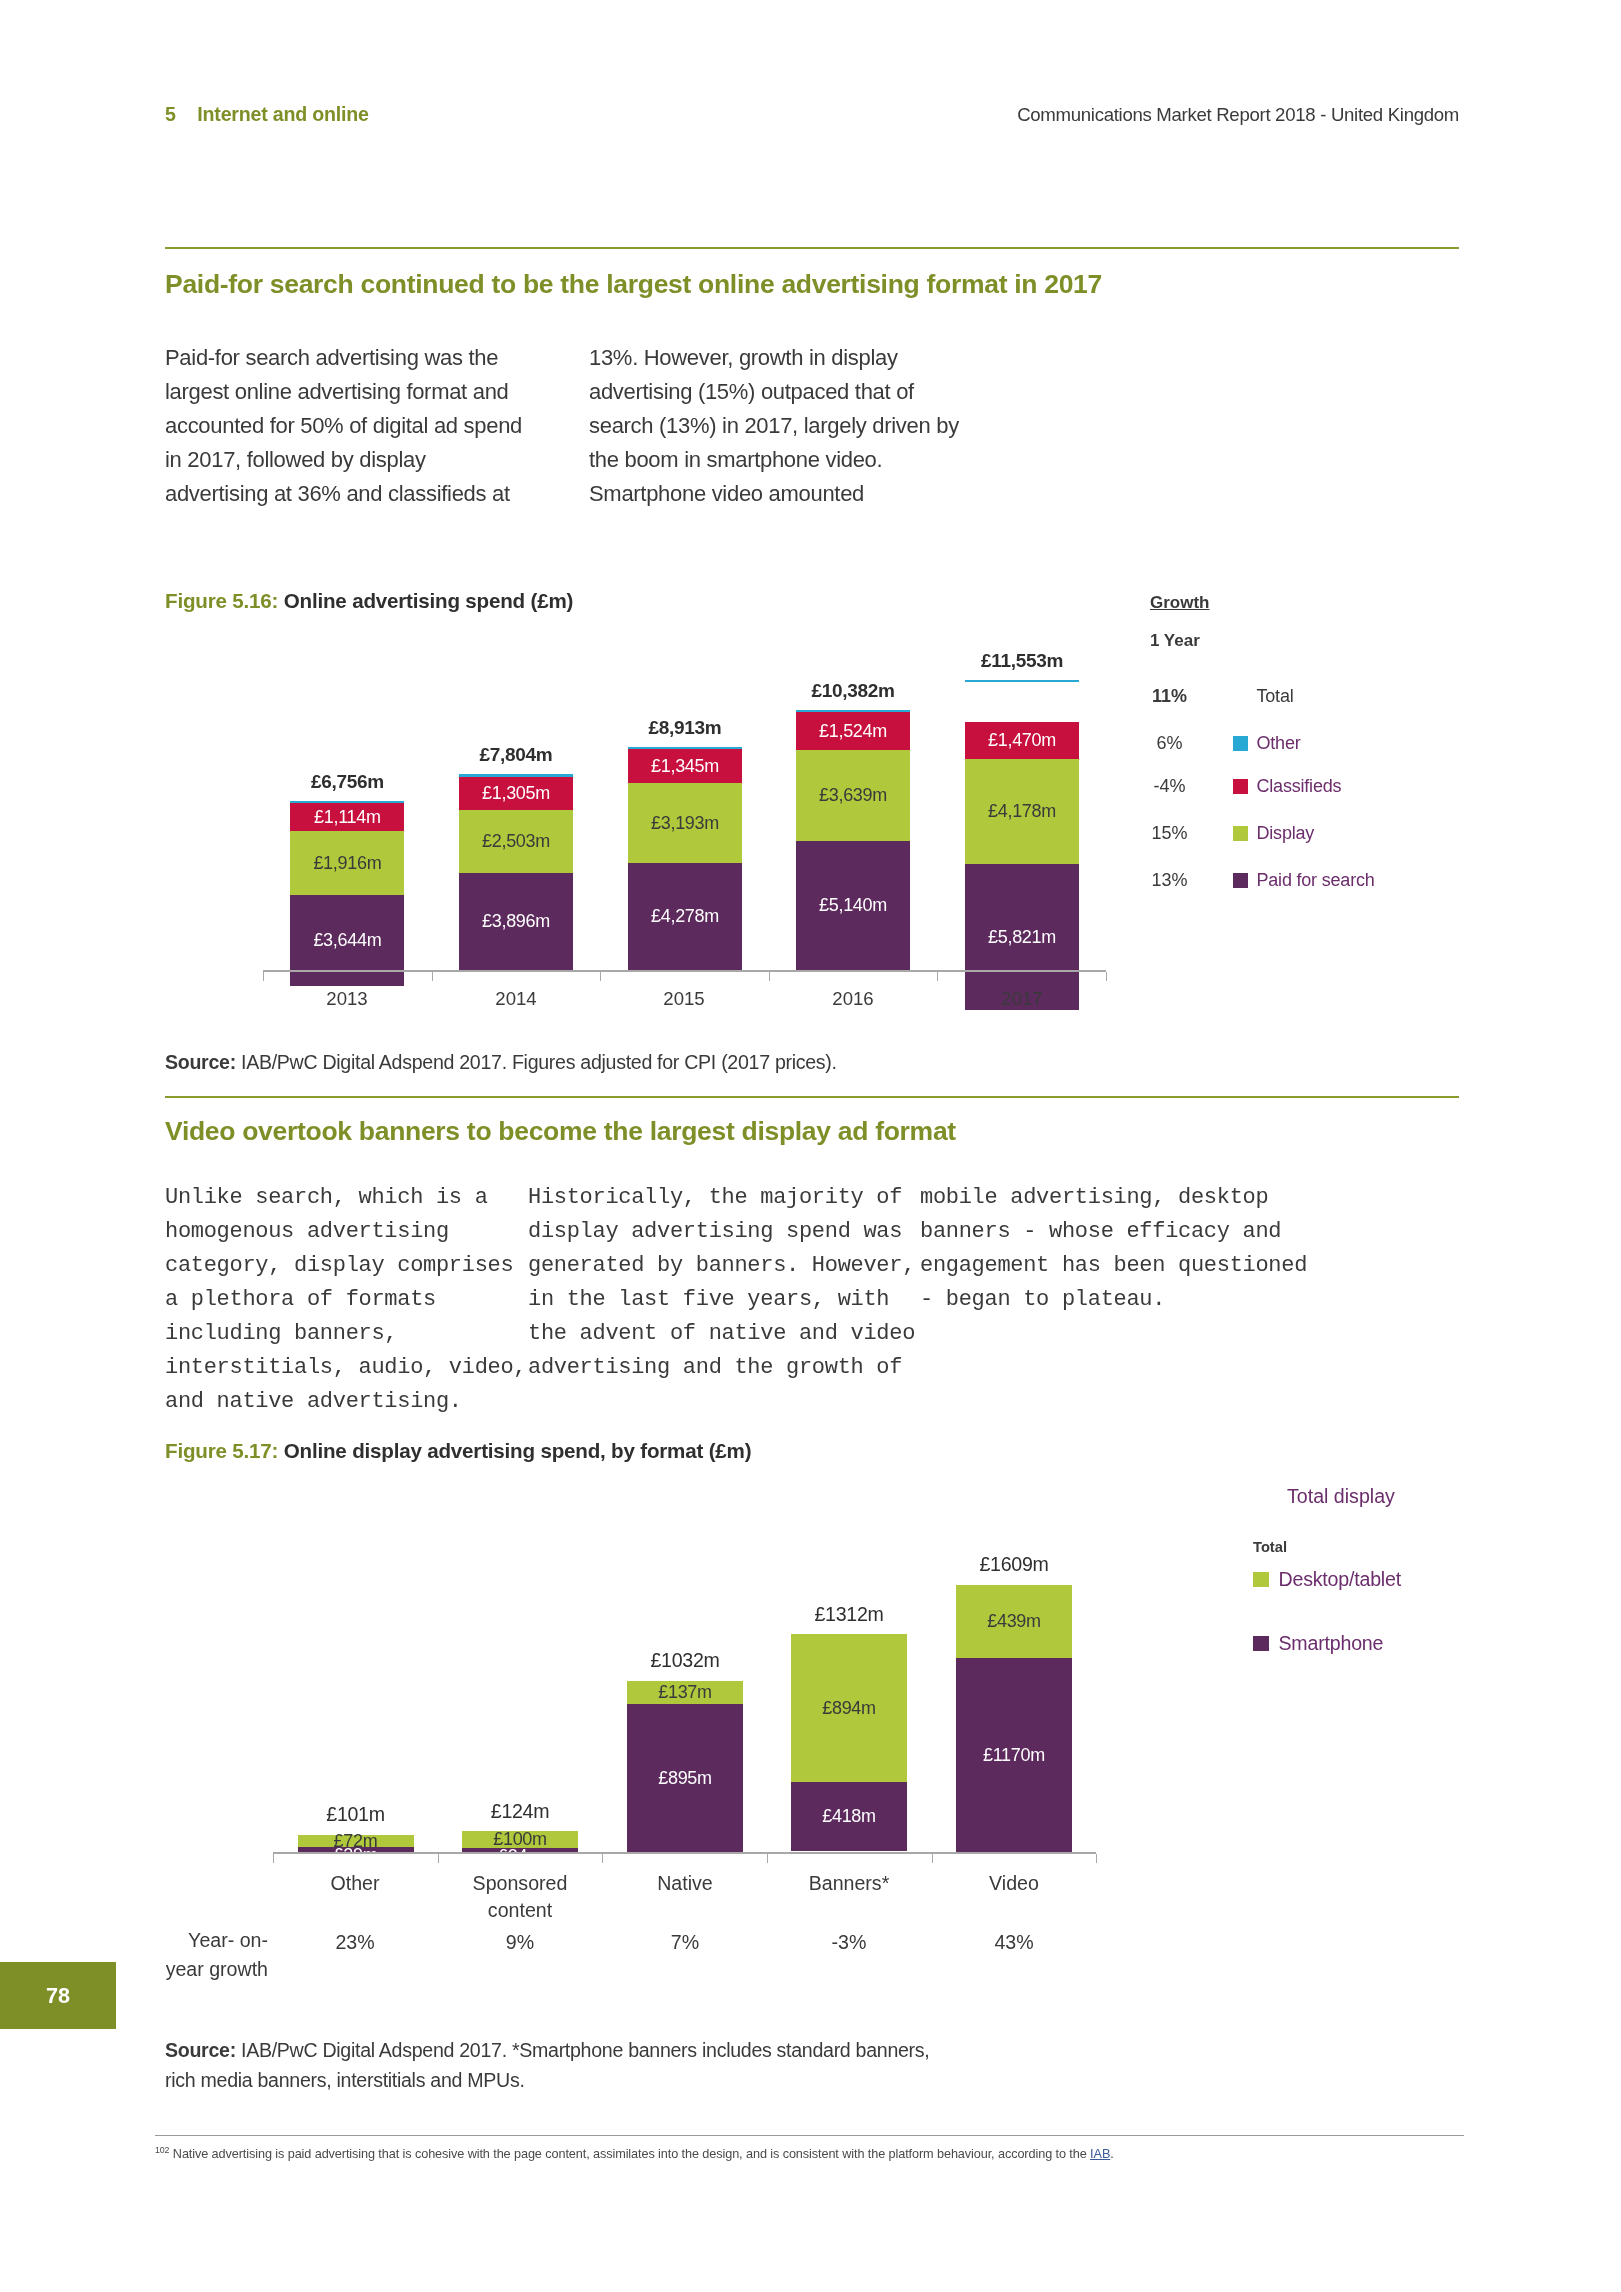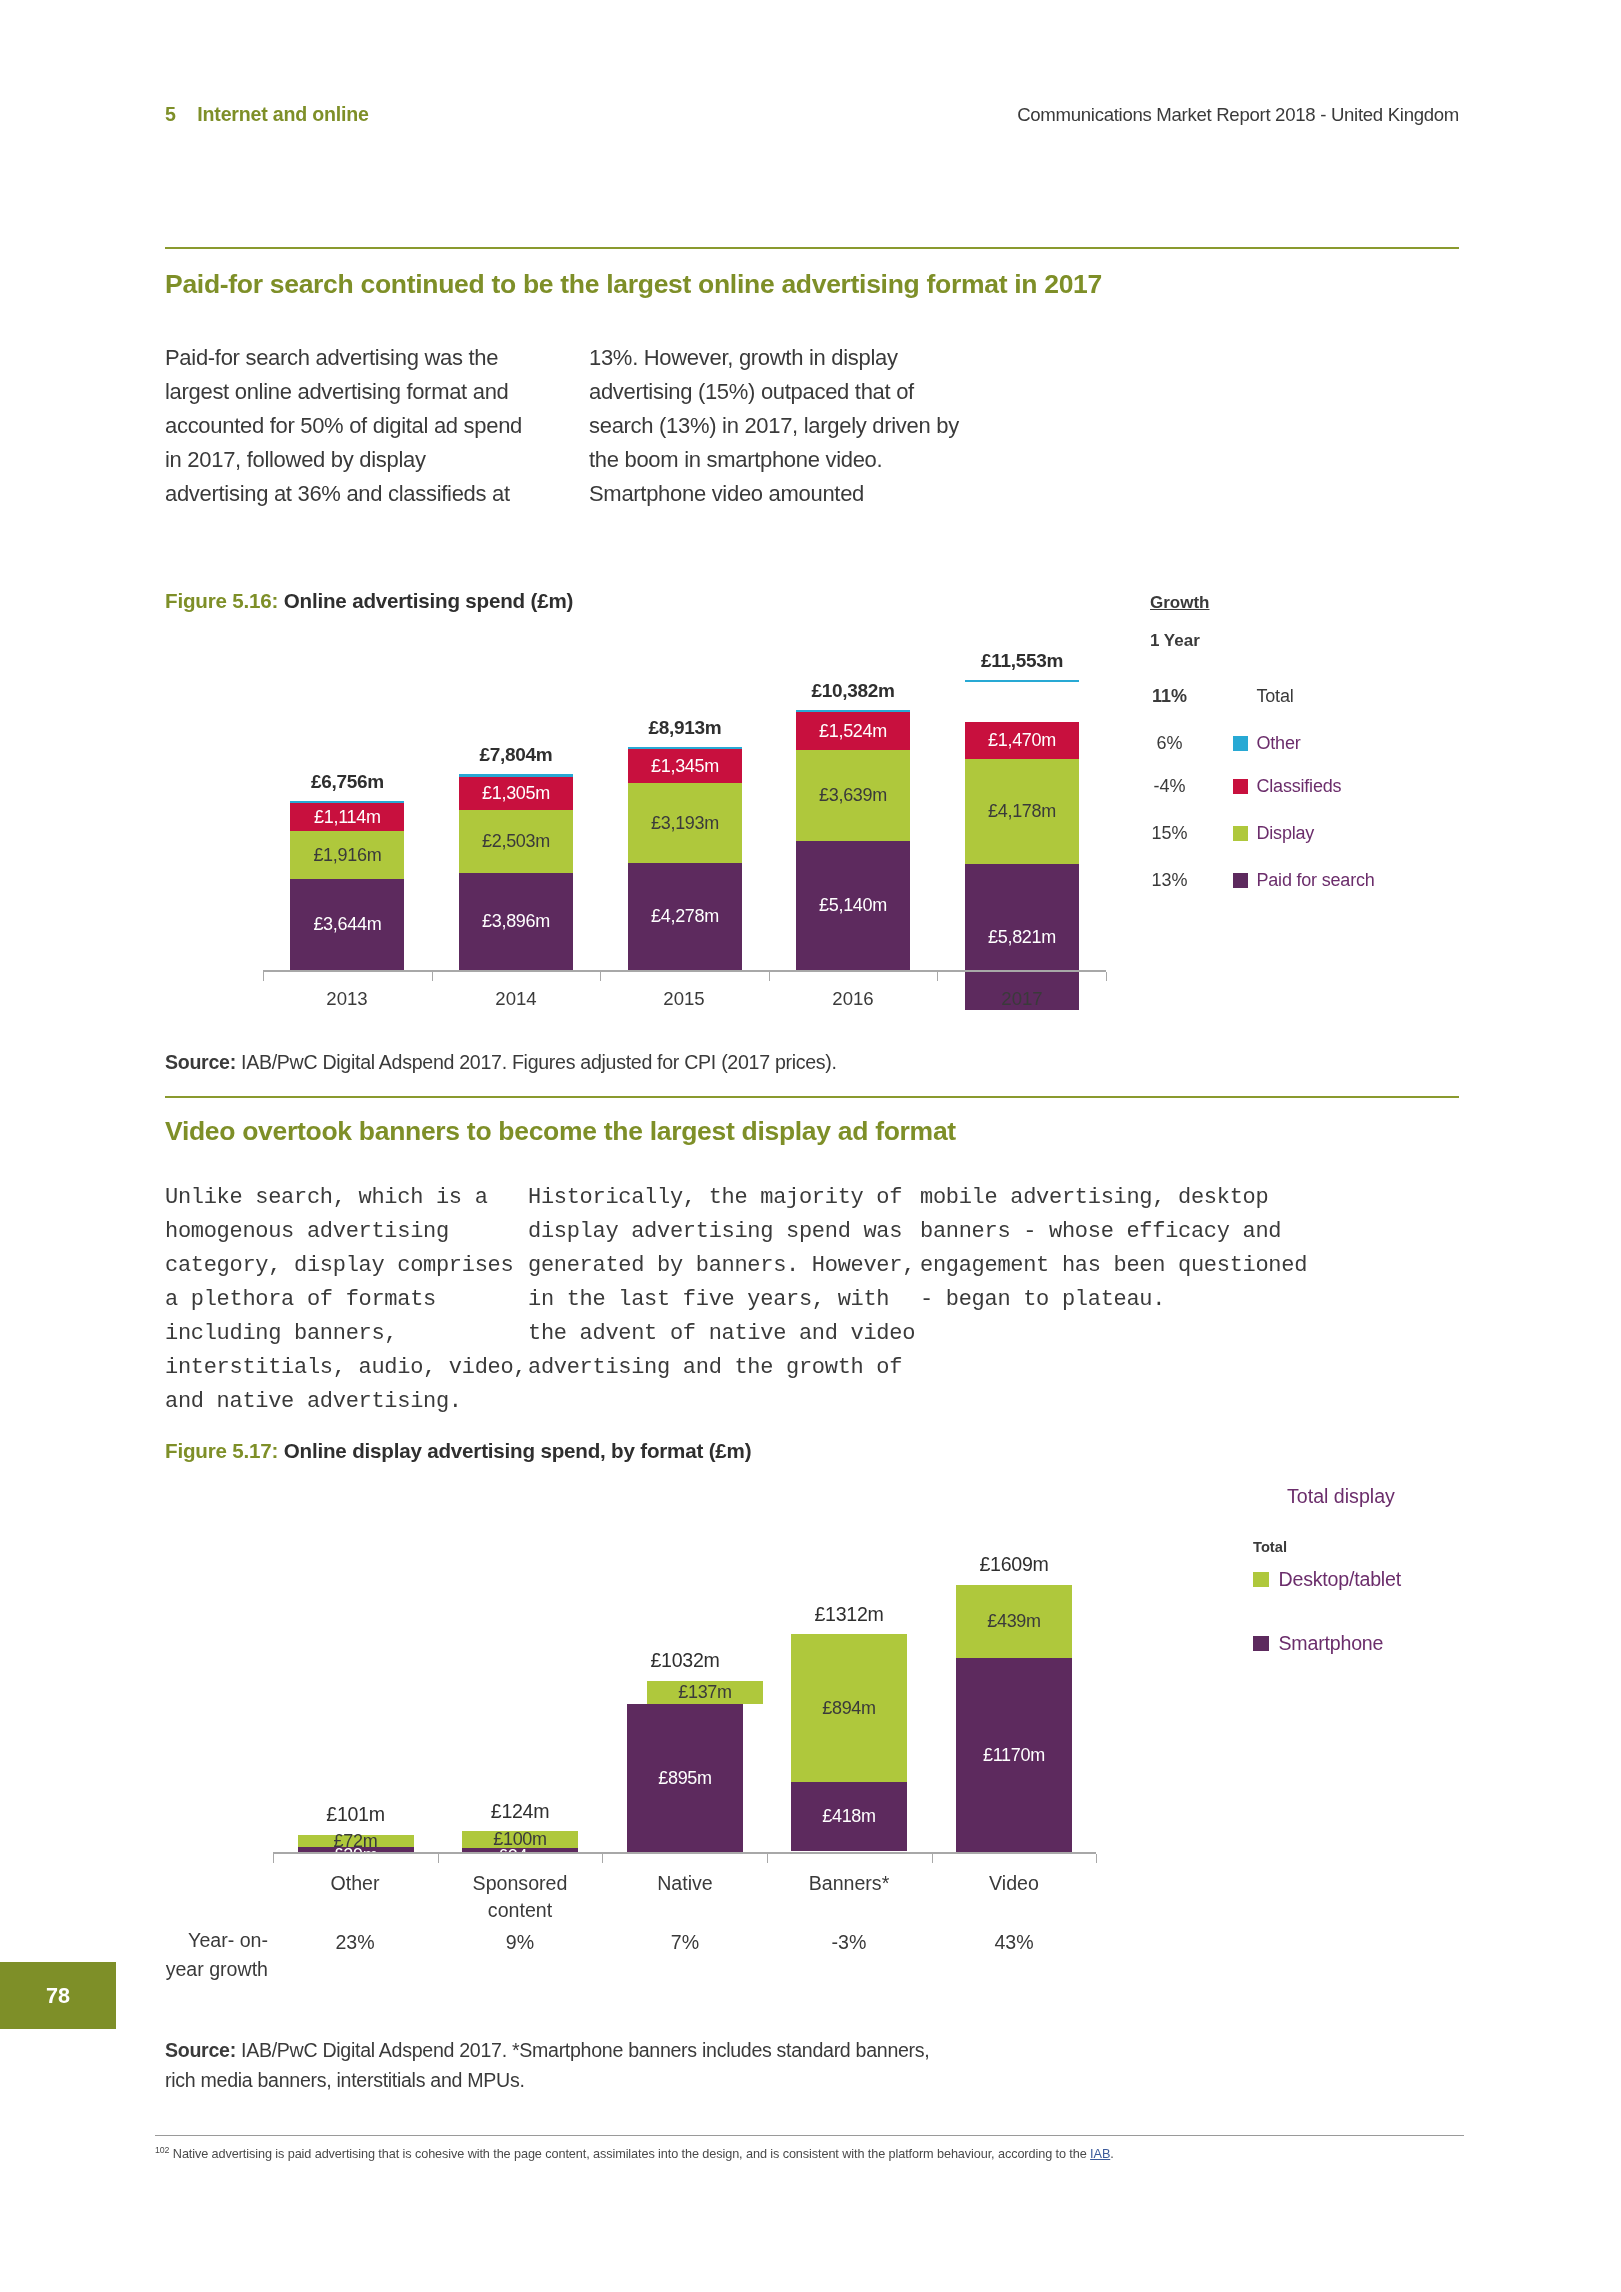--- a/index.html
+++ b/index.html
@@ -142,21 +142,21 @@
   <span class="figtxt">Online advertising spend (£m)</span>
 </div>
 
 <div id="chart1">
   <div class="c1-plot">
       <div class="bar" style="left: 27.4px; width: 114px; height: 169px;">
         <div class="seg seg-other" style="height: 2.1px;"></div>
         <div class="seg seg-class" style="height: 28px;">
           <span class="seg-label">£1,114m</span>
         </div>
-        <div class="seg seg-display" style="height: 48px; text-align: center;">
+        <div class="seg seg-display" style="height: 64px; text-align: center;">
           <span class="seg-label">£1,916m</span>
         </div>
         <div class="seg seg-search" style="height: 91px;">
           <span class="seg-label">£3,644m</span>
         </div>
         <div class="bar-total" style="bottom: 177px;">£6,756m</div>
       </div>
       <div class="bar" style="left: 196px; width: 114px; height: 196px;">
         <div class="seg seg-other" style="height: 2.5px;"></div>
         <div class="seg seg-class" style="height: 33px;">
@@ -289,21 +289,21 @@
       <div class="bar" style="left: 189px; width: 116px; height: 20.6px;">
         <div class="seg seg2-desk" style="height: 16.6px;">
           <span class="seg-label">£100m</span>
         </div>
         <div class="seg seg2-phone" style="height: 4px;">
           <span class="seg-label" style="position: absolute; top: -2px;">£24m</span>
         </div>
         <div class="c2-total" style="bottom: 29px;">£124m</div>
       </div>
       <div class="bar" style="left: 354px; width: 116px; height: 171px;">
-        <div class="seg seg2-desk" style="height: 23px; margin-left: 20px;">
+        <div class="seg seg2-desk" style="height: 23px;">
           <span class="seg-label">£137m</span>
         </div>
         <div class="seg seg2-phone" style="height: 148px;">
           <span class="seg-label">£895m</span>
         </div>
         <div class="c2-total" style="bottom: 180px;">£1032m</div>
       </div>
       <div class="bar" style="left: 518px; width: 116px; height: 218px;">
         <div class="seg seg2-desk" style="height: 148px;">
           <span class="seg-label">£894m</span>

